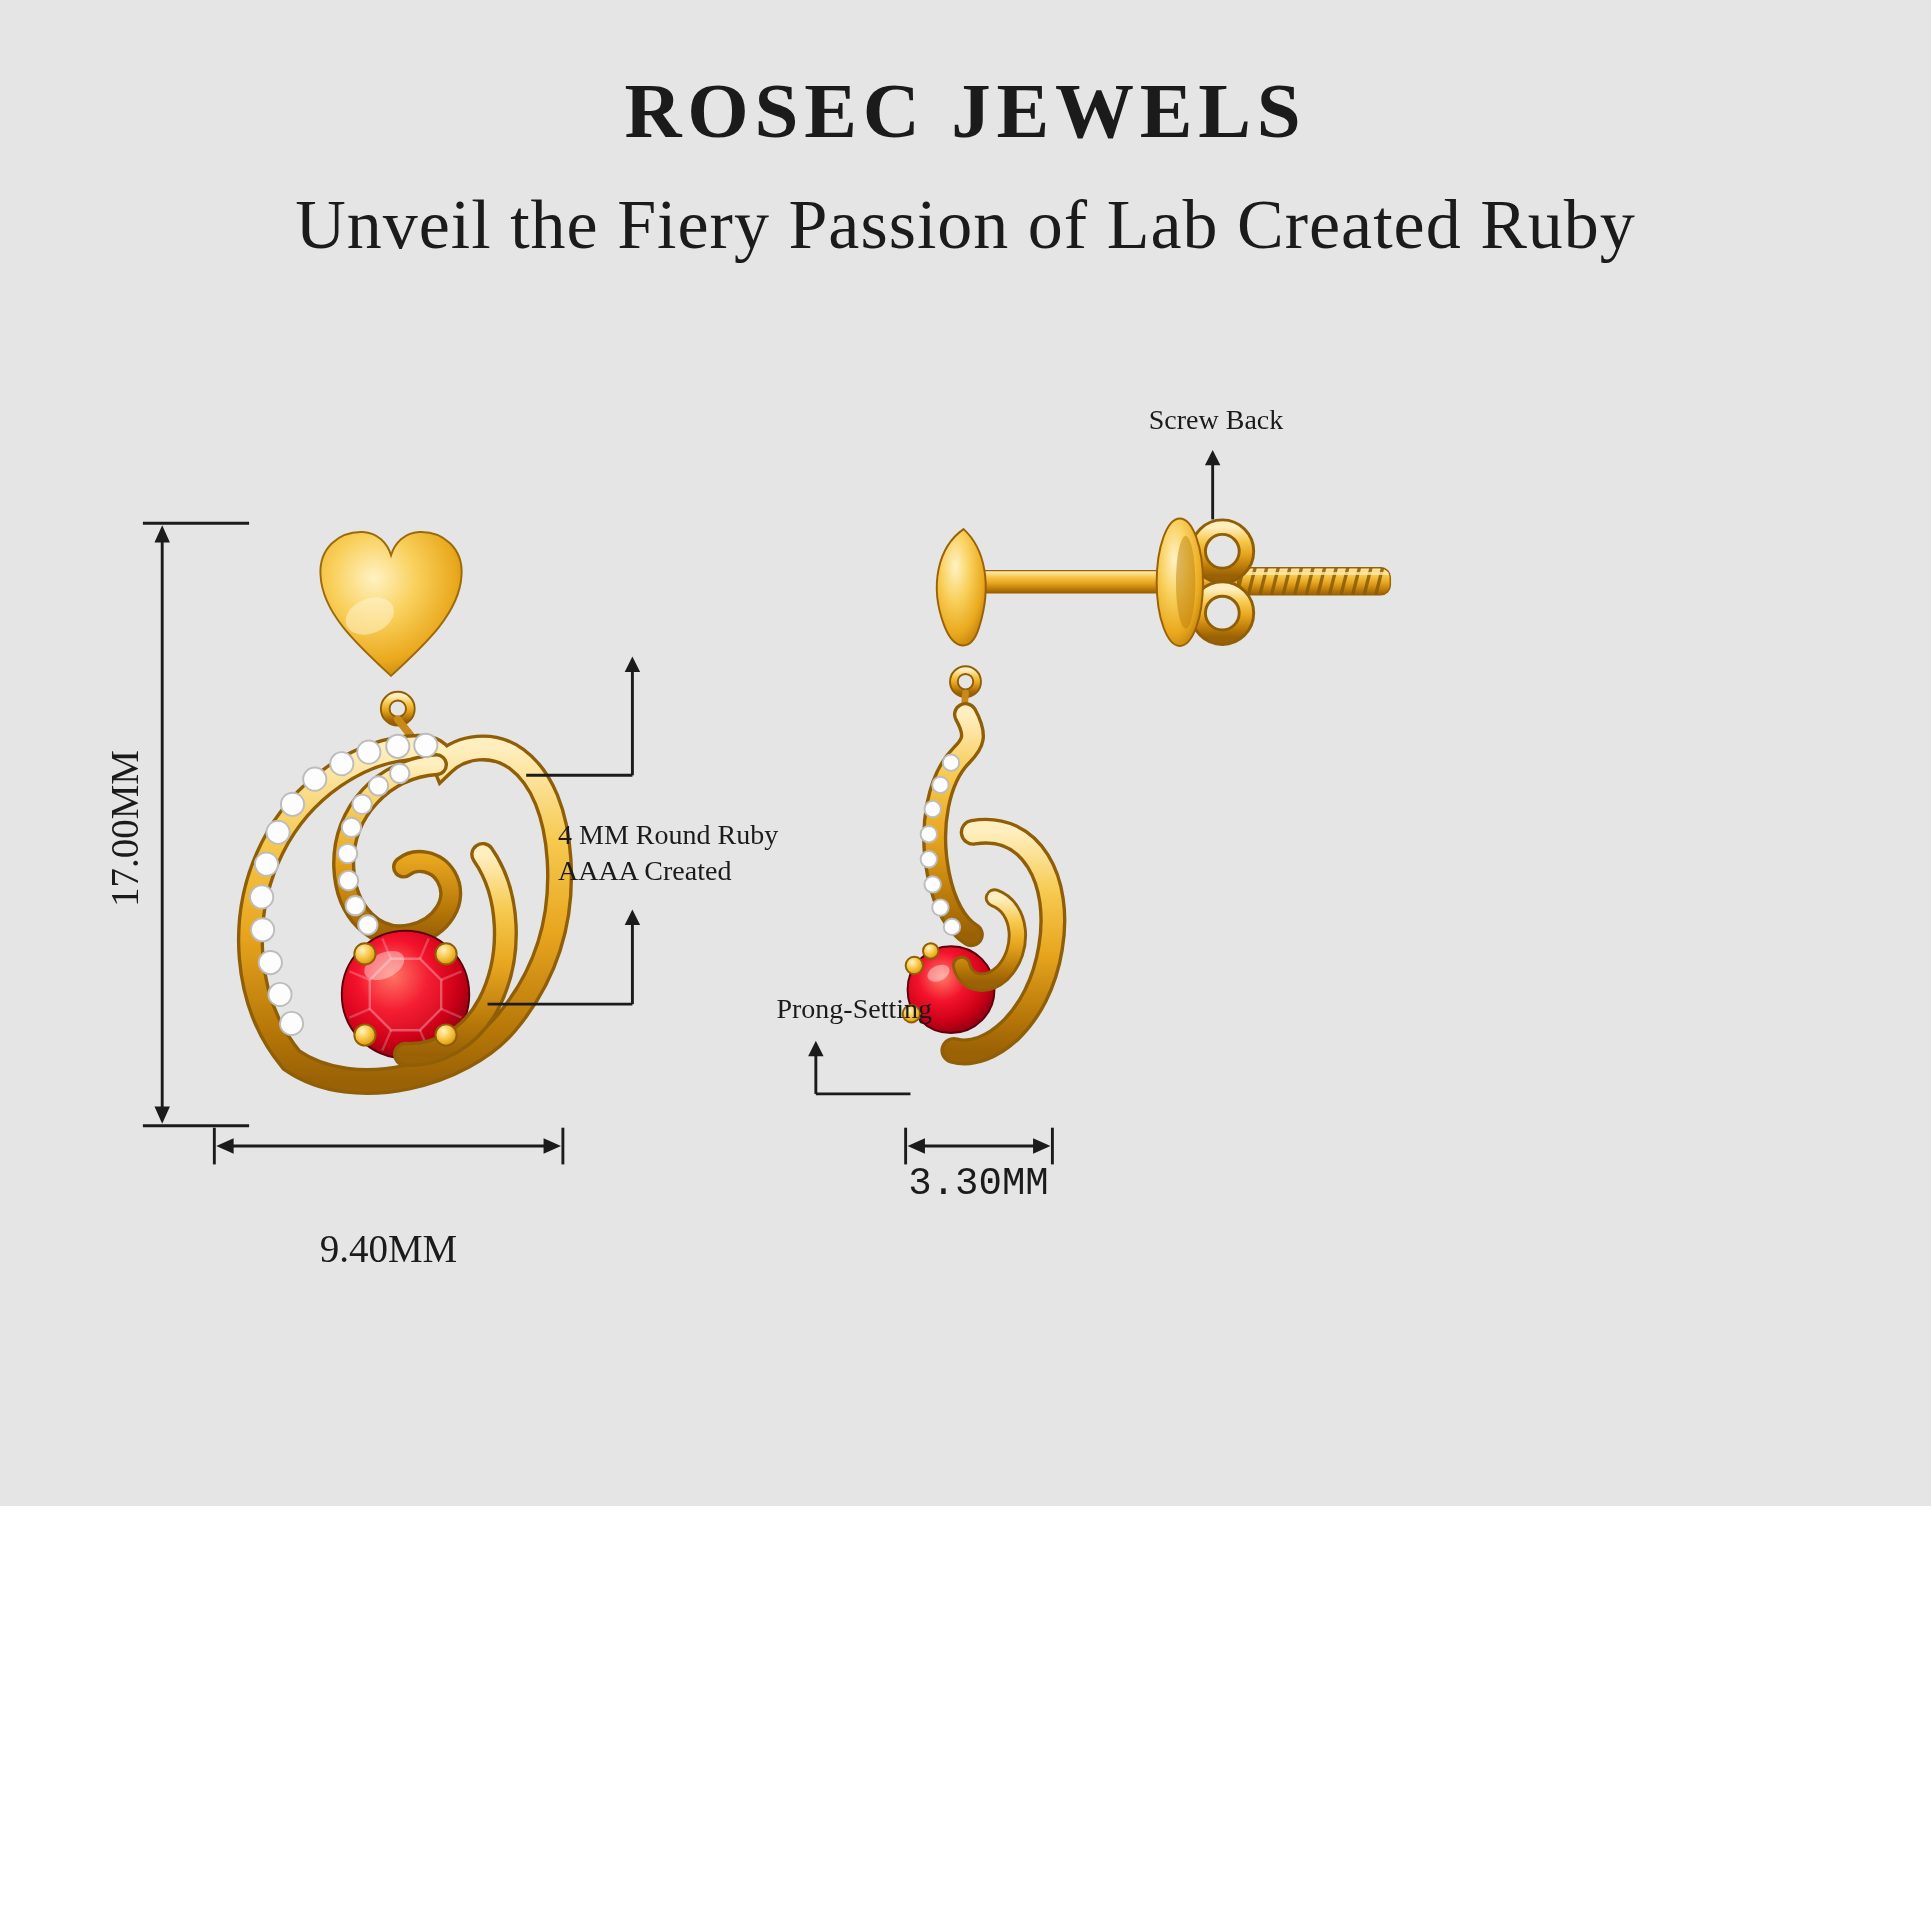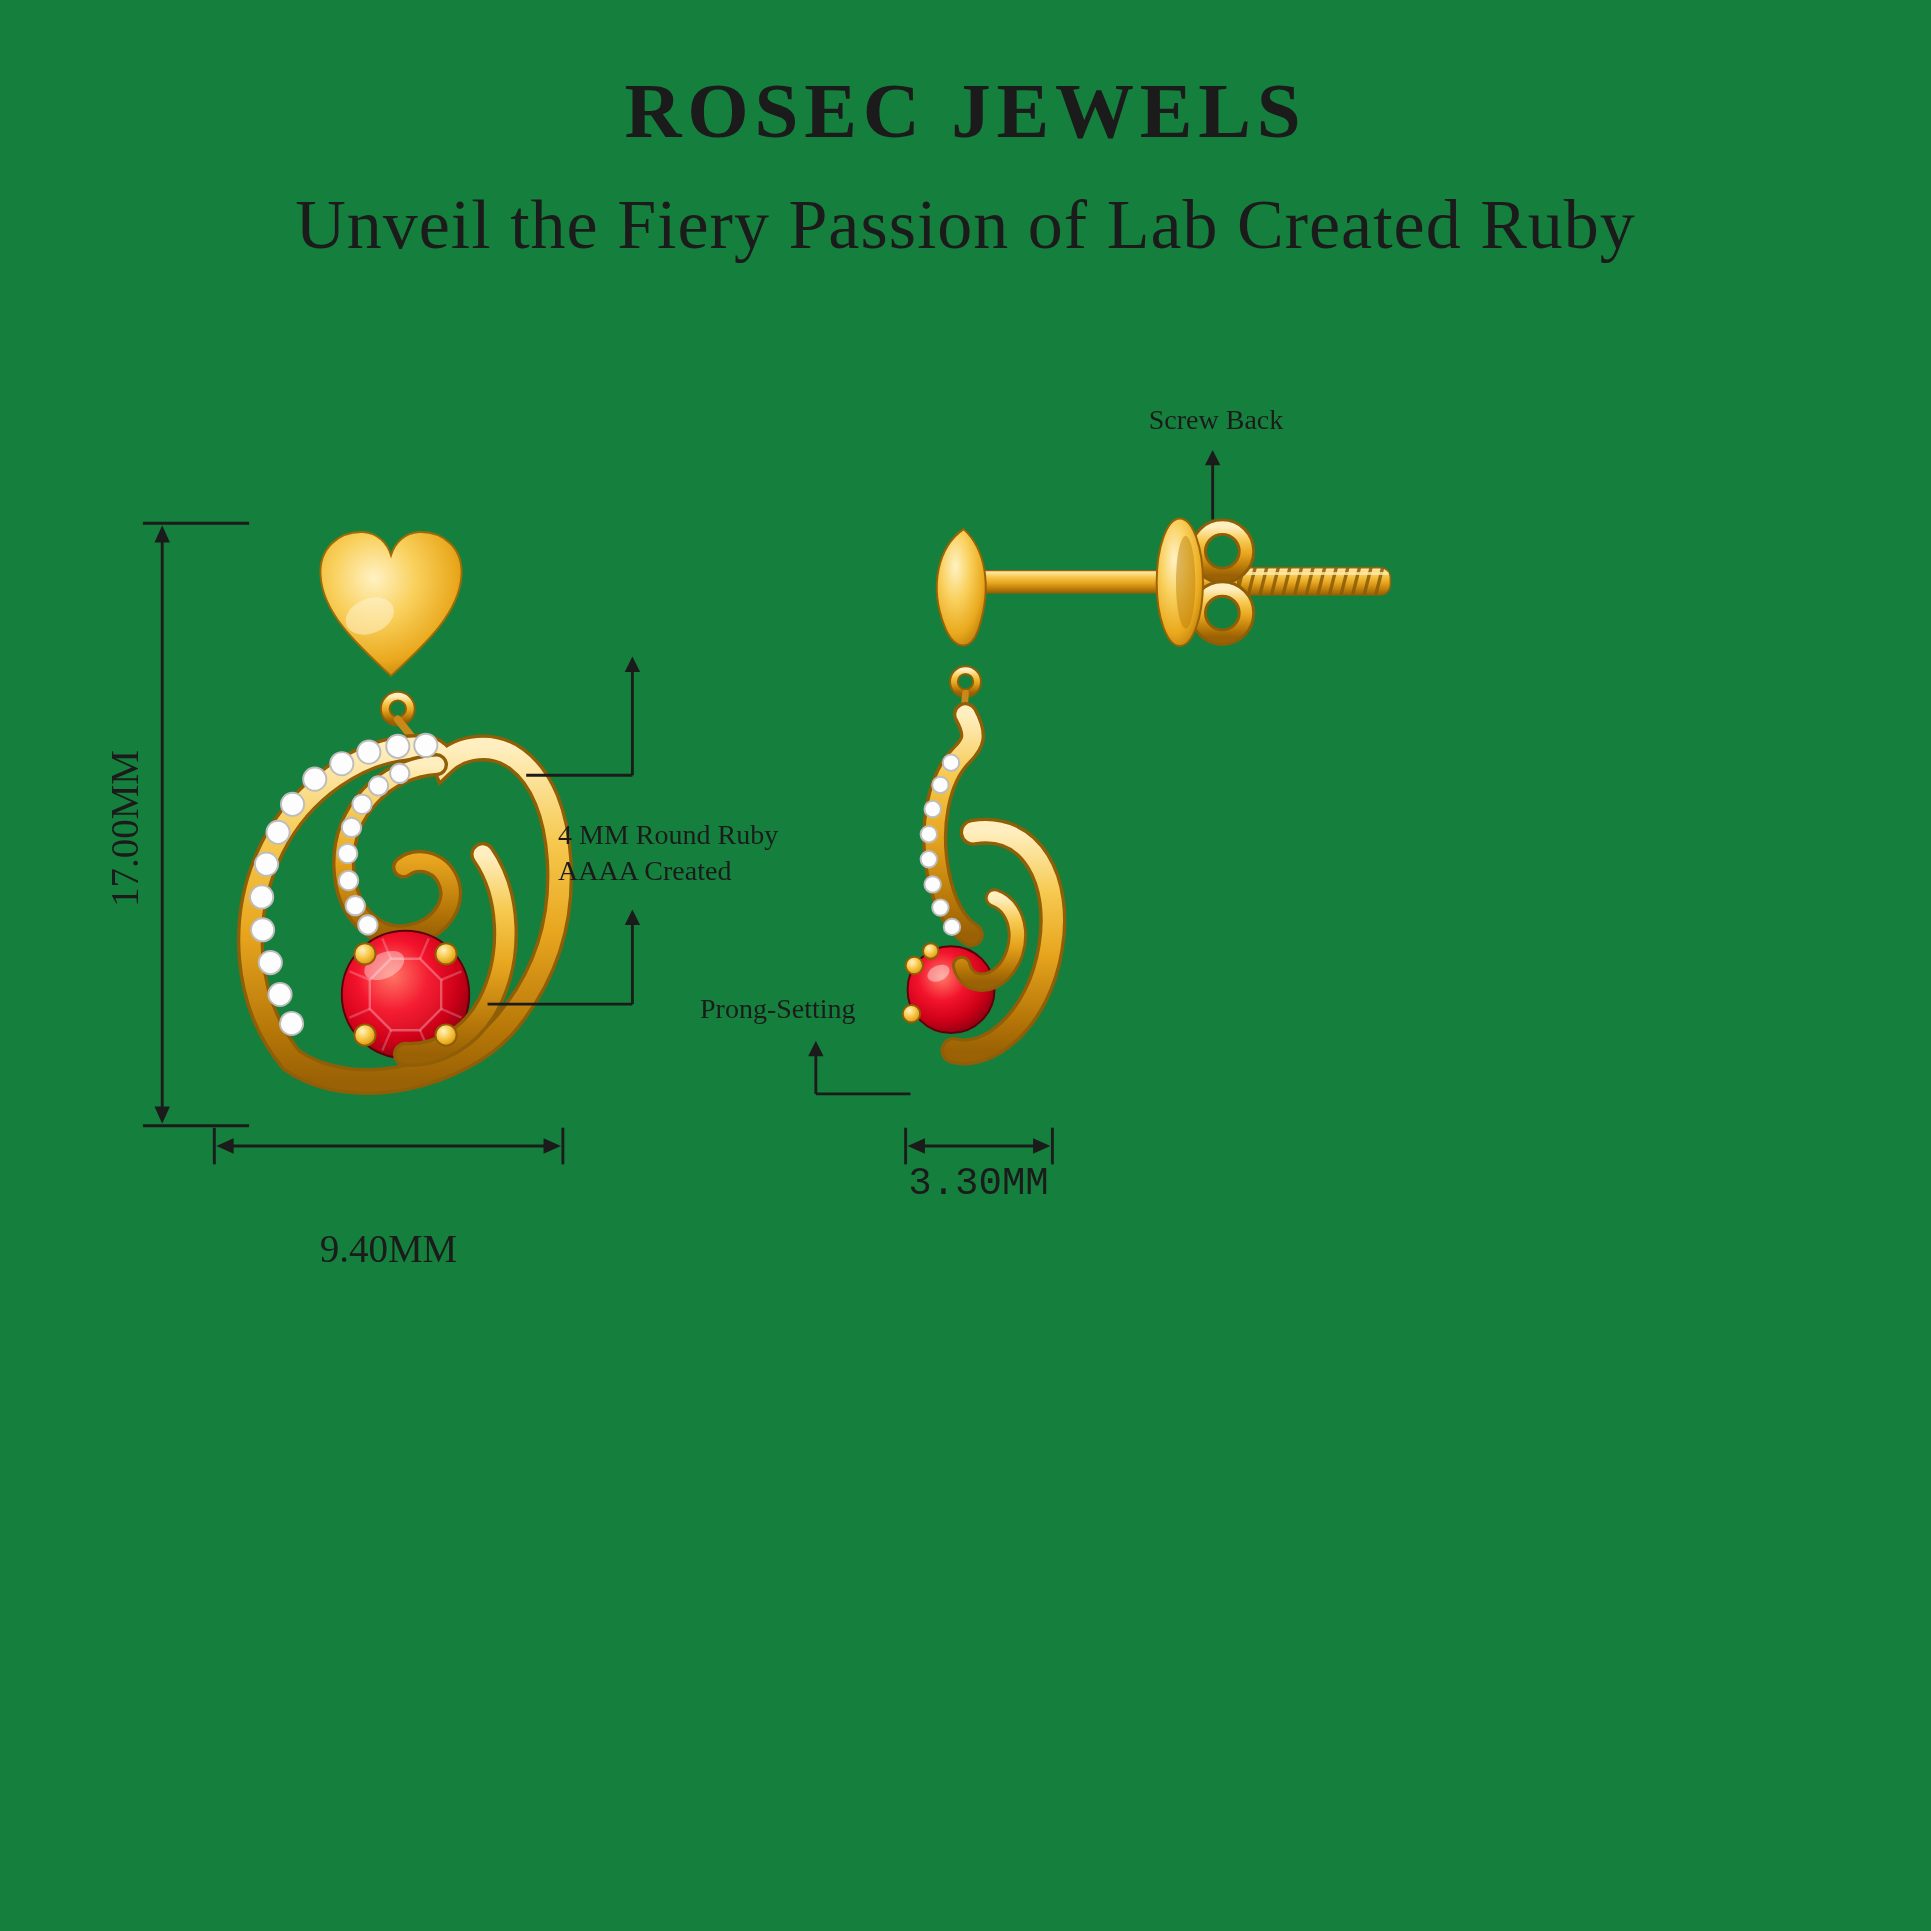--- a/index.html
+++ b/index.html
@@ -1,32 +1,32 @@
 <!DOCTYPE html>
 <html><head>
 <meta charset="utf-8">
 <style>
   html,body{margin:0;padding:0;background:#ffffff;}
   body{width:1931px;height:1931px;font-family:"Liberation Serif","DejaVu Serif",serif;color:#1b1b1b;}
-  .canvas{position:relative;width:1931px;height:1931px;overflow:hidden;background:#15803d;}
+  .canvas{position:relative;width:1931px;height:1506px;overflow:hidden;background:#e5e5e5;}
   .brand-title{position:absolute;top:66px;left:0;width:100%;text-align:center;
     font-size:79px;font-weight:700;letter-spacing:5.8px;}
   .tagline{position:absolute;top:185px;left:0;width:100%;text-align:center;
     font-size:70px;font-weight:500;letter-spacing:1px;}
   .footer-note{position:absolute;top:1817px;left:0;width:100%;text-align:center;font-size:46px;}
   .label{position:absolute;font-size:28px;line-height:1.28;white-space:nowrap;}
   .label .ln{display:block;}
   .dim{position:absolute;font-size:39px;text-align:center;white-space:nowrap;}
   .dim-vert{left:42px;top:806px;width:164px;transform:rotate(-90deg);}
   .dim-w{left:292px;top:1226px;width:193px;}
   .dim-d{left:882px;top:1162px;width:193px;font-family:Liberation Mono, monospace;}
   .lbl-screw{left:1081px;top:402px;width:270px;text-align:center;}
   .lbl-diamond{left:527px;top:564px;}
   .lbl-ruby{left:558px;top:817px;}
-  .lbl-prong{left:700px;top:991px;width:232px;text-align:left;}
+  .lbl-prong{left:700px;top:991px;width:232px;text-align:right;}
   svg.art{position:absolute;left:0;top:0;}
 </style>
 </head>
 <body>
 
 <div class="canvas">
 
   <div class="brand-title">ROSEC JEWELS</div>
   <div class="tagline">Unveil the Fiery Passion of Lab Created Ruby</div>
 

